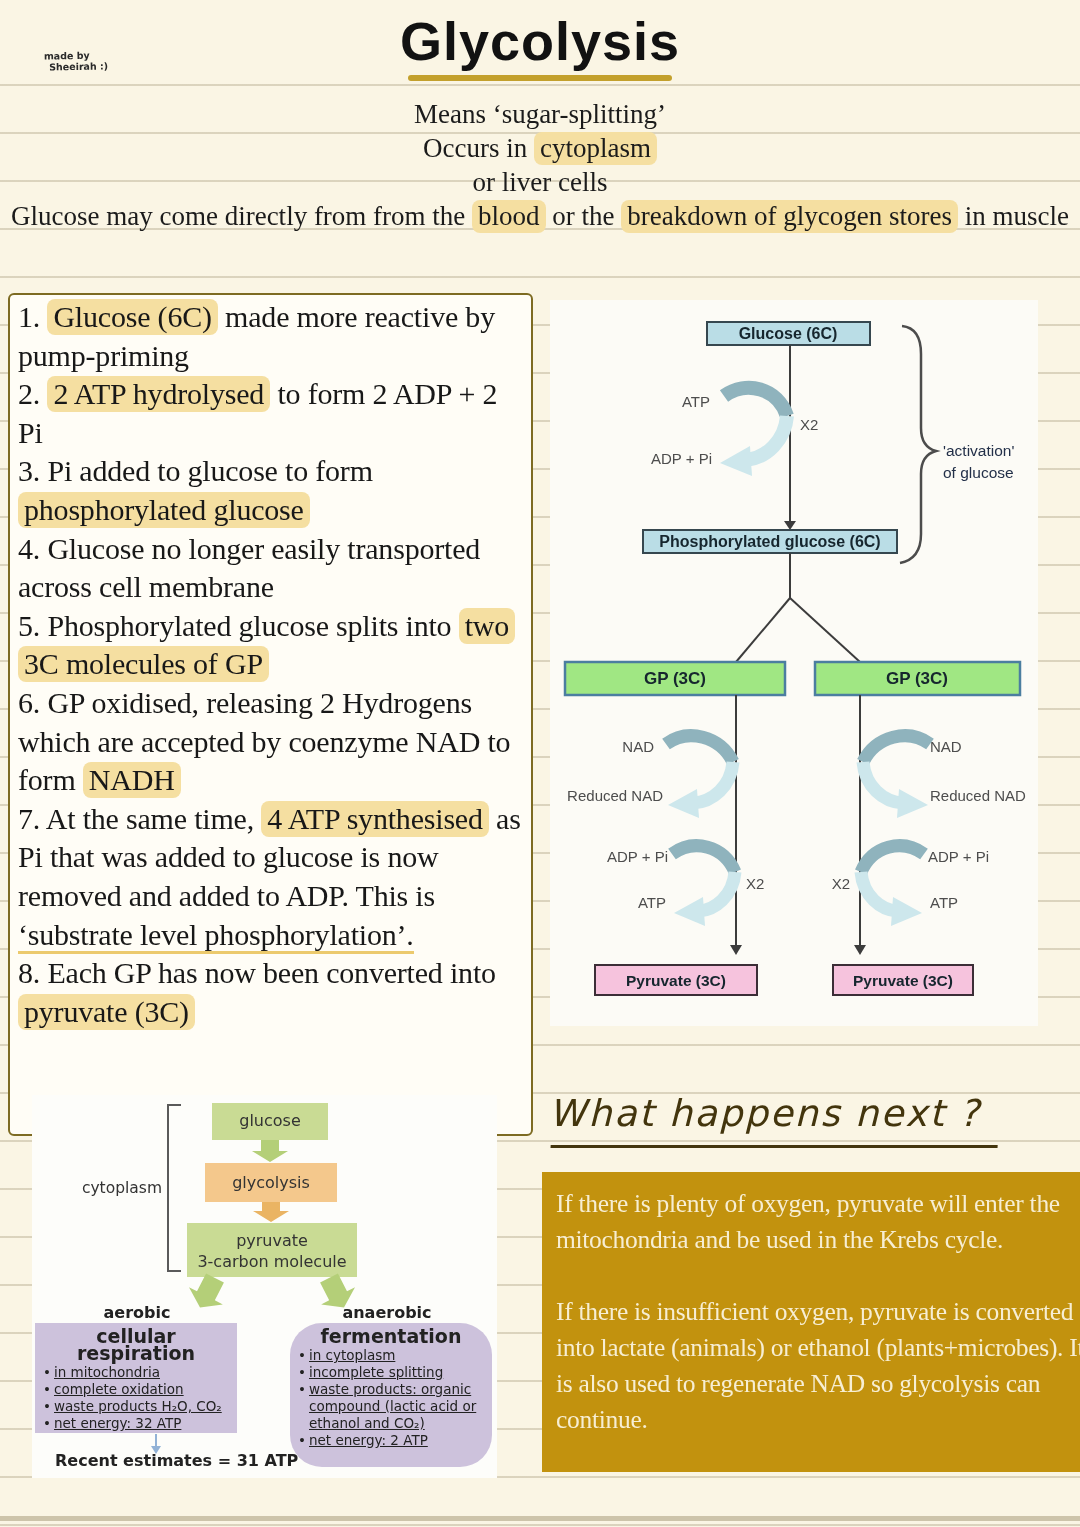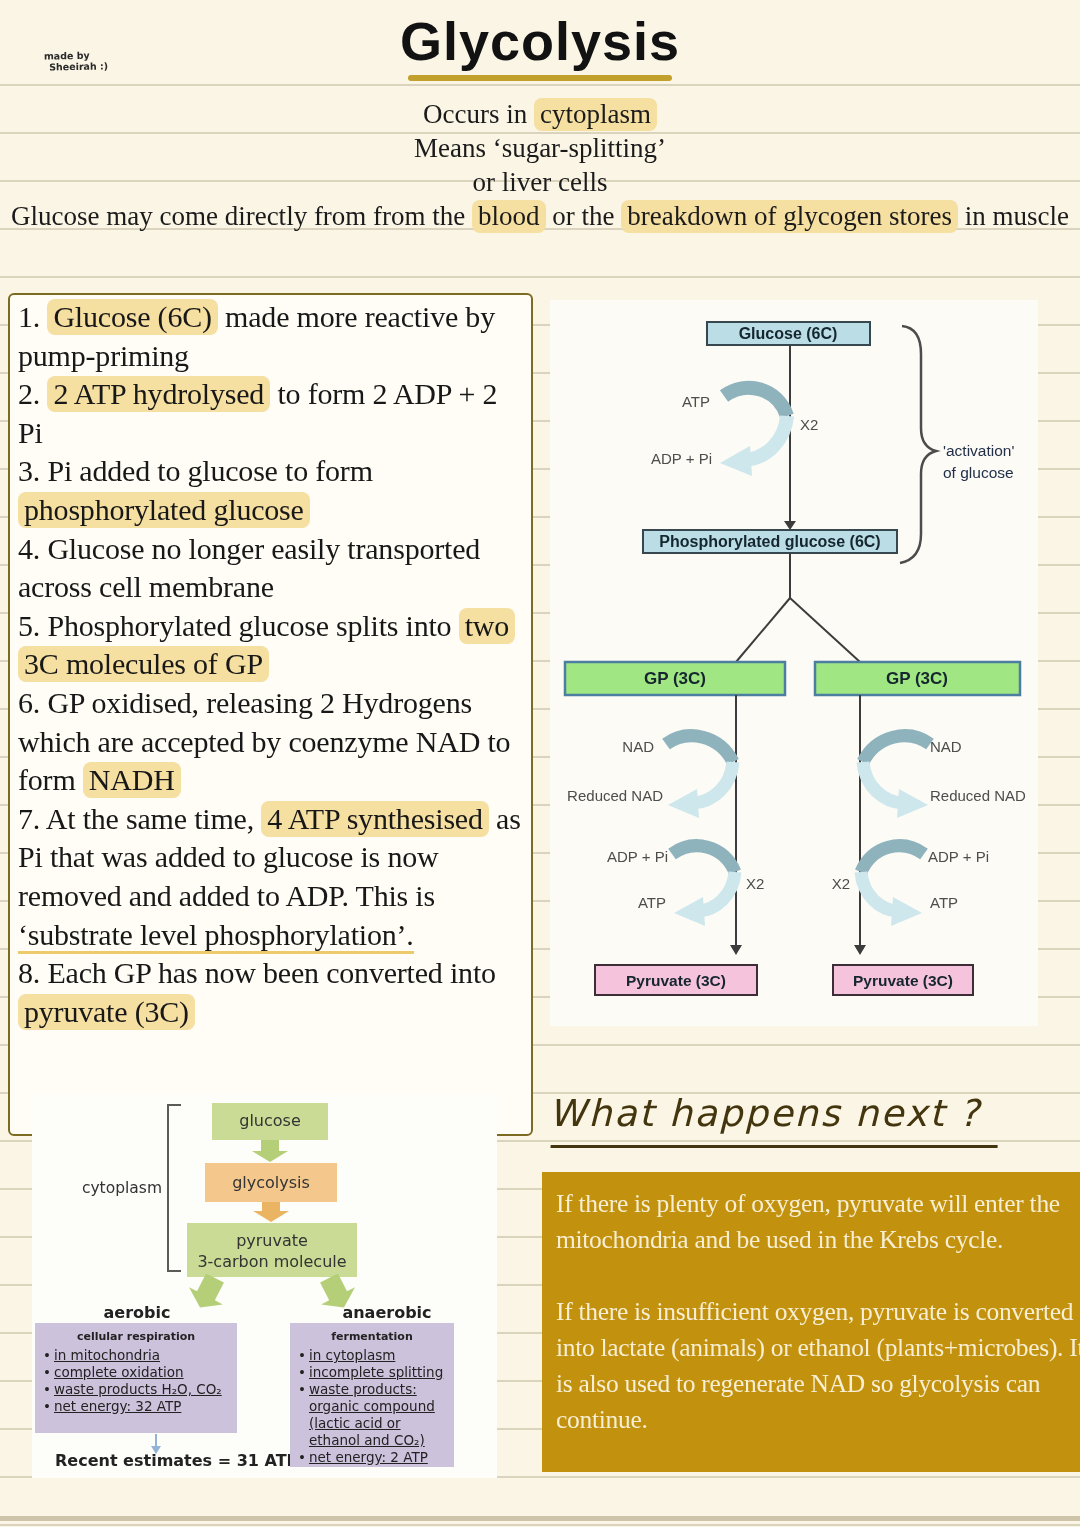--- a/index.html
+++ b/index.html
@@ -53,26 +53,26 @@
 
   .pathway-panel {
     position:absolute; left:32px; top:1095px; width:465px; height:383px;
     background:#fdfdfa;
   }
   .purple-box {
     position:absolute; background:#cdc2dc; color:#222;
     font-family:"DejaVu Sans", sans-serif; font-size:13.5px; line-height:17px;
     padding:5px 8px 4px;
   }
-  .purple-box .pb-title { font-weight:bold; font-size:11px; text-align:center; margin-bottom:2px; }
+  .purple-box .pb-title { font-weight:bold; font-size:19px; text-align:center; margin-bottom:2px; }
   .purple-box ul { list-style:none; }
   .purple-box li { position:relative; padding-left:11px;text-decoration:underline; }
   .purple-box li::before { content:"•"; position:absolute; left:0; }
   .pb-left  { left:3px;  top:228px; width:202px; height:110px; }
-  .pb-right { left:258px; top:228px; width:164px; height:144px; }
+  .pb-right { left:258px; top:228px; width:202px; height:144px;border-radius:32px; }
 
   .next-heading {
     position:absolute; left:552px; top:1092px;
     font-family:"DejaVu Sans", sans-serif; font-style:italic;
     font-size:37px; letter-spacing:2px; color:#43350d;
     border-bottom:3px solid #43350d; padding:0 16px 10px 0;
     transform:skewX(-3deg);
   }
   .info-box {
     position:absolute; left:542px; top:1172px; width:562px; height:300px;
@@ -103,22 +103,22 @@
     <div class="l1">made by</div>
     <div class="l2">Sheeirah :)</div>
   </div>
 
   <div class="header">
     <div class="page-title">Glycolysis</div>
     <div class="title-underline"></div>
   </div>
 
   <div class="intro">
+    <div><span>Means ‘sugar-splitting’</span></div>
     <div><span>Occurs in </span><span class="hl">cytoplasm</span></div>
-    <div><span>Means ‘sugar-splitting’</span></div>
     <div><span>or liver cells</span></div>
     <div><span>Glucose may come directly from from the </span><span class="hl">blood</span><span> or the </span><span class="hl">breakdown of glycogen stores</span><span> in muscle</span></div>
   </div>
 
   <div class="steps-box">
     <div><span>1. </span><span class="hl">Glucose (6C)</span><span> made more reactive by pump-priming</span></div>
     <div><span>2. </span><span class="hl">2 ATP hydrolysed</span><span> to form 2 ADP + 2 Pi</span></div>
     <div><span>3. Pi added to glucose to form </span><span class="hl">phosphorylated glucose</span></div>
     <div><span>4. Glucose no longer easily transported across cell membrane</span></div>
     <div><span>5. Phosphorylated glucose splits into </span><span class="hl">two 3C molecules of GP</span></div>

